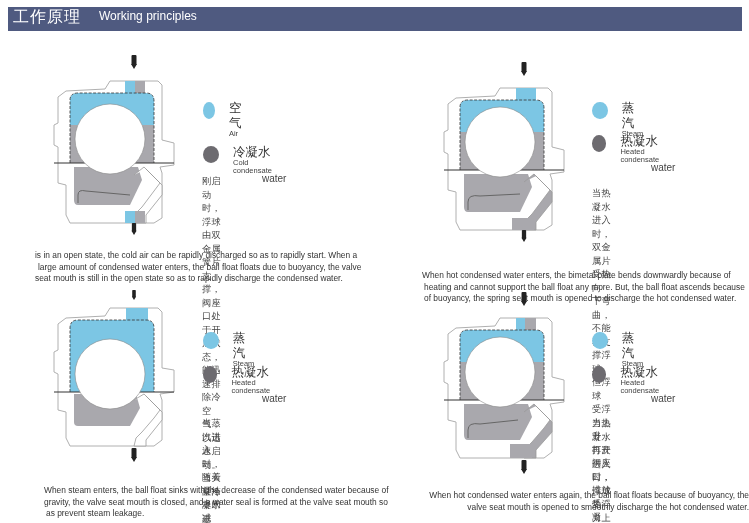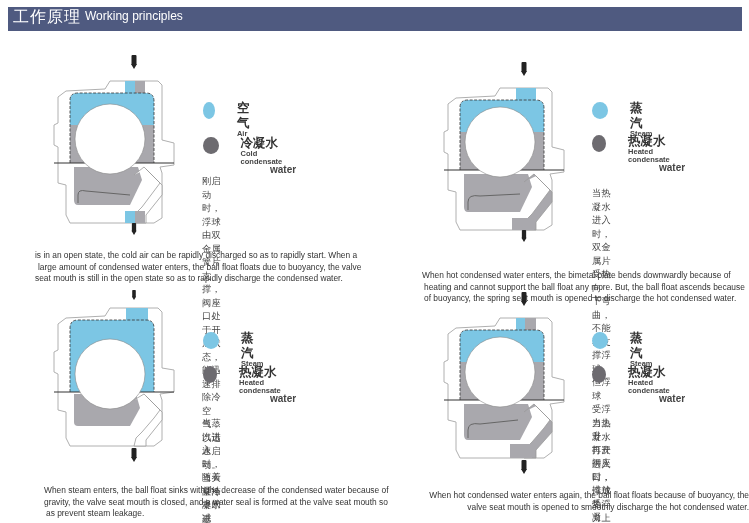--- a/index.html
+++ b/index.html
@@ -5,32 +5,32 @@
   * { box-sizing: border-box; margin: 0; padding: 0; }
   html, body { width: 749px; height: 523px; background: #ffffff; overflow: hidden; }
   body { position: relative; font-family: "Liberation Sans", "DejaVu Sans", sans-serif; color: #333; }
 
   .header {
     position: absolute; left: 8px; top: 7px; width: 734px; height: 24px;
     background: #4f5a80;
     display: flex; padding-left: 5px; padding-bottom: 2px;
   }
   .header .zh { color: #fff; font-size: 16px; font-family: "DejaVu Sans", sans-serif; letter-spacing: 1px; line-height: 20px; }
-  .header .en { color: #fff; font-size: 12px; margin-left: 4px; line-height: 18px; font-family: "Liberation Sans", sans-serif; }
+  .header .en { color: #fff; font-size: 12px; margin-left: 18px; line-height: 18px; font-family: "Liberation Sans", sans-serif; }
 
   .panel { position: absolute; }
   .diagram { position: absolute; }
   .diagram svg { display: block; }
 
   .legend { position: absolute; }
   .legend-item { position: absolute; display: flex; align-items: flex-start; }
   .dot { width: 17px; height: 17px; border-radius: 50%; margin-top: 2px; }
   .dot.blue { background: #7cc6e4; }
   .dot.gray { background: #6d6b70; }
-  .lg-text { margin-left: 22px; font-weight: bold; }
+  .lg-text { margin-left: 14px; }
   .lg-zh { font-size: 12.5px; color: #333; font-family: "DejaVu Sans", sans-serif; line-height: 15px; }
   .lg-en { font-size: 7.5px; color: #444; line-height: 8px; font-family: "Liberation Sans", sans-serif; }
   .lg-en2 { font-size: 10px; color: #444; line-height: 8px; padding-left: 28px; font-family: "Liberation Sans", sans-serif; text-align: right; }
 
   .zh-desc { position: absolute; font-size: 9.2px; line-height: 13.5px; color: #444; font-family: "DejaVu Sans", sans-serif; letter-spacing: 0.2px; }
   .en-desc { position: absolute; font-size: 8.4px; line-height: 11.6px; color: #333; font-family: "Liberation Sans", sans-serif; }
 </style>
 </head>
 <body>
 
@@ -84,21 +84,21 @@
   </div>
 
   <div class="legend" style="left:203px;top:100px;">
     <div class="legend-item" style="left:0;top:0;">
       <div class="dot blue"></div>
       <div class="lg-text">
         <div class="lg-zh">空气</div>
         <div class="lg-en">Air</div>
       </div>
     </div>
-    <div class="legend-item" style="left:0;top:35px;">
+    <div class="legend-item" style="left:0;top:44px;">
       <div class="dot gray"></div>
       <div class="lg-text">
         <div class="lg-zh">冷凝水</div>
         <div class="lg-en">Cold condensate</div>
         <div class="lg-en2">water</div>
       </div>
     </div>
   </div>
 
   <div class="zh-desc" style="left:202px;top:174px;">

